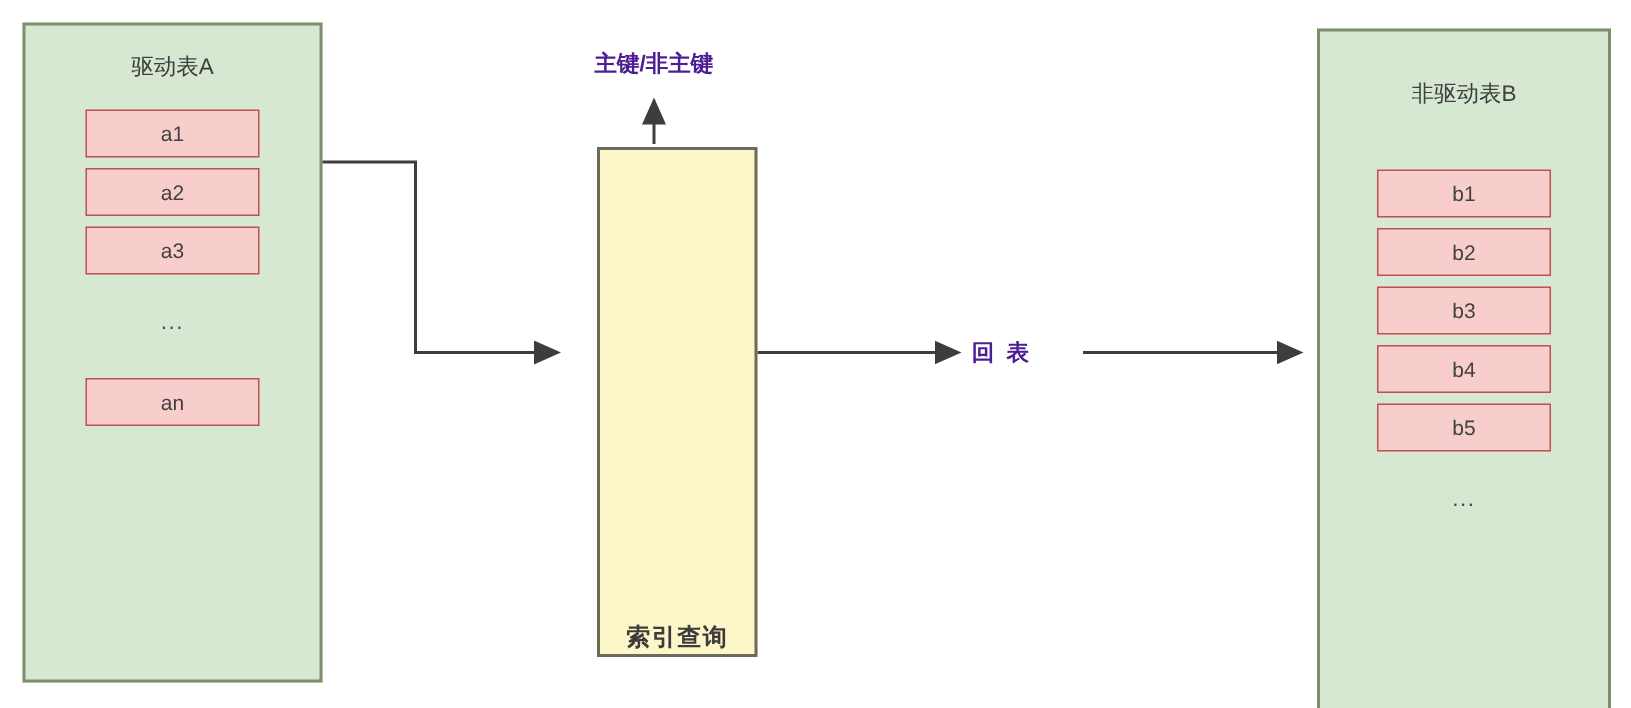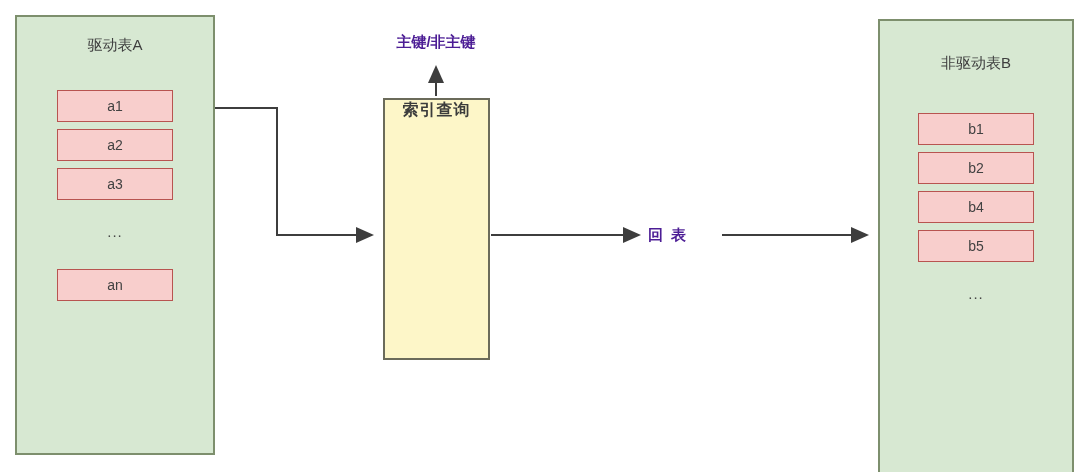--- a/index.html
+++ b/index.html
@@ -52,21 +52,21 @@
   }
   .table-title{
     font-size:15px;
     color:#3f3f3f;
     line-height:20px;
   }
   .rows{
     display:flex;
     flex-direction:column;
     align-items:center;
-    margin-top:35px;
+    margin-top:18px;
     gap:7px;
   }
   .table-box.right .rows{margin-top:40px;}
   .row{
     width:116px;
     height:32px;
     background:var(--row-fill);
     border:1.5px solid var(--row-border);
     display:flex;
     align-items:center;
@@ -78,26 +78,26 @@
     margin-top:16px;
     font-size:15px;
     letter-spacing:1px;
     color:#474747;
   }
   .last-row{
     margin-top:22px;
   }
   .index-box{
     position:absolute;
-    left:383px;top:98px;
-    width:107px;height:262px;
+    left:398px;top:98px;
+    width:107px;height:340px;
     background:var(--index-fill);
     border:2px solid var(--index-border);
     display:flex;
-    align-items:flex-start;
+    align-items:flex-end;
     justify-content:center;
   }
   .index-label{
     font-size:16px;
     font-weight:bold;
     color:#3c3c3c;
     letter-spacing:1px;
   }
   .float-label{
     position:absolute;
@@ -153,19 +153,20 @@
   </div>
 
   <div class="float-label top-label">主键/非主键</div>
   <div class="float-label mid-label">回 表</div>
 
   <div class="table-box right">
     <div class="table-title">非驱动表B</div>
     <div class="rows">
       <div class="row">b1</div>
       <div class="row">b2</div>
+      <div class="row">b3</div>
       <div class="row">b4</div>
       <div class="row">b5</div>
       <div class="ellipsis">...</div>
     </div>
   </div>
 
 </div>
 
 </body></html>

